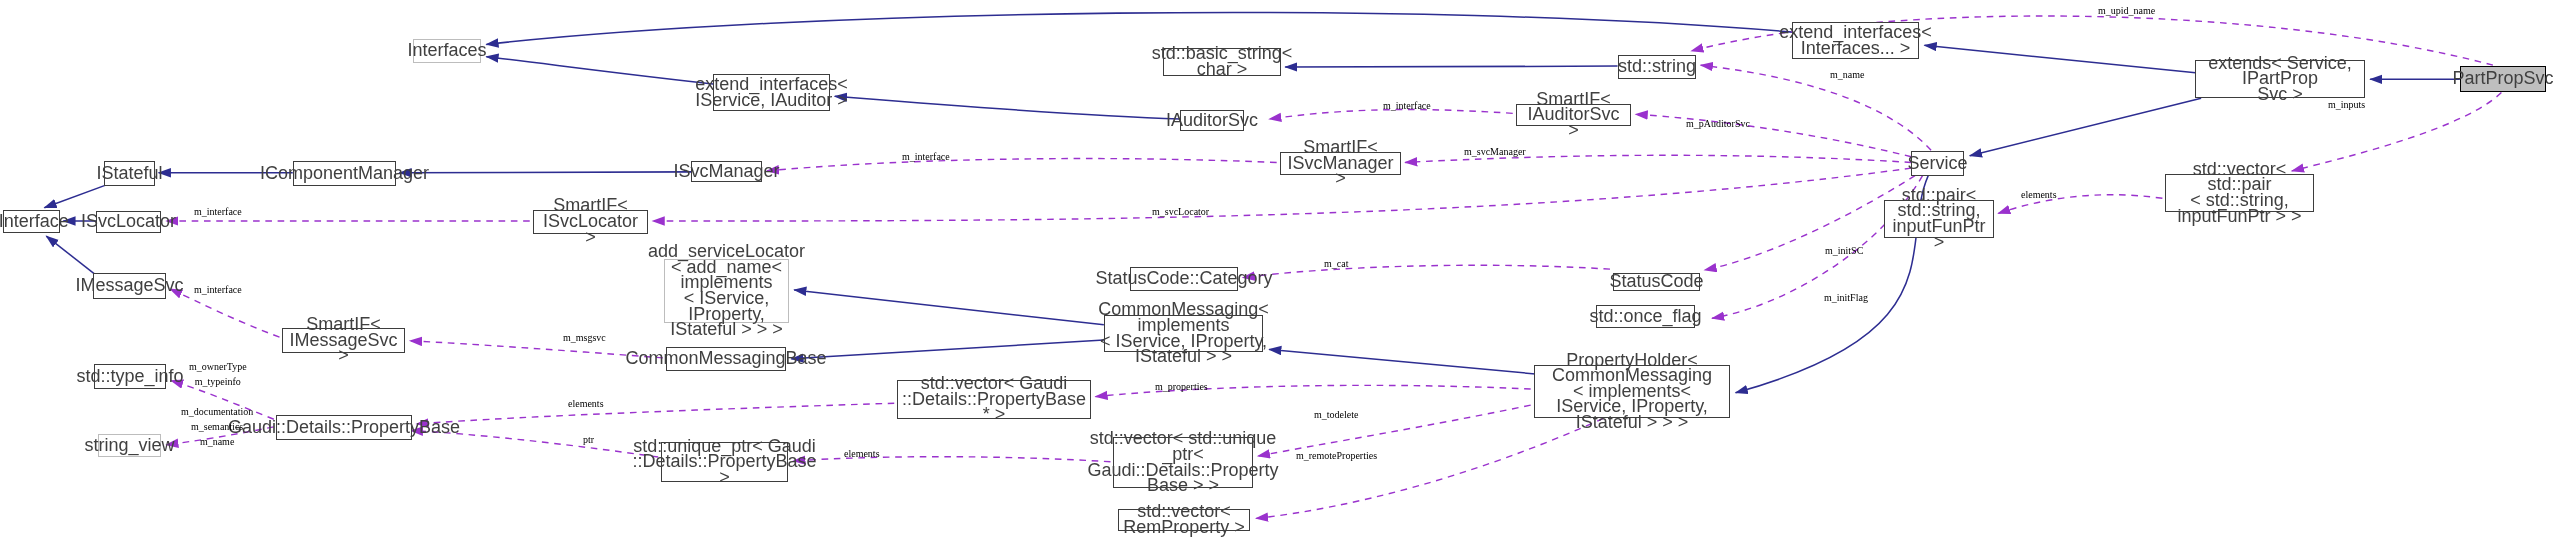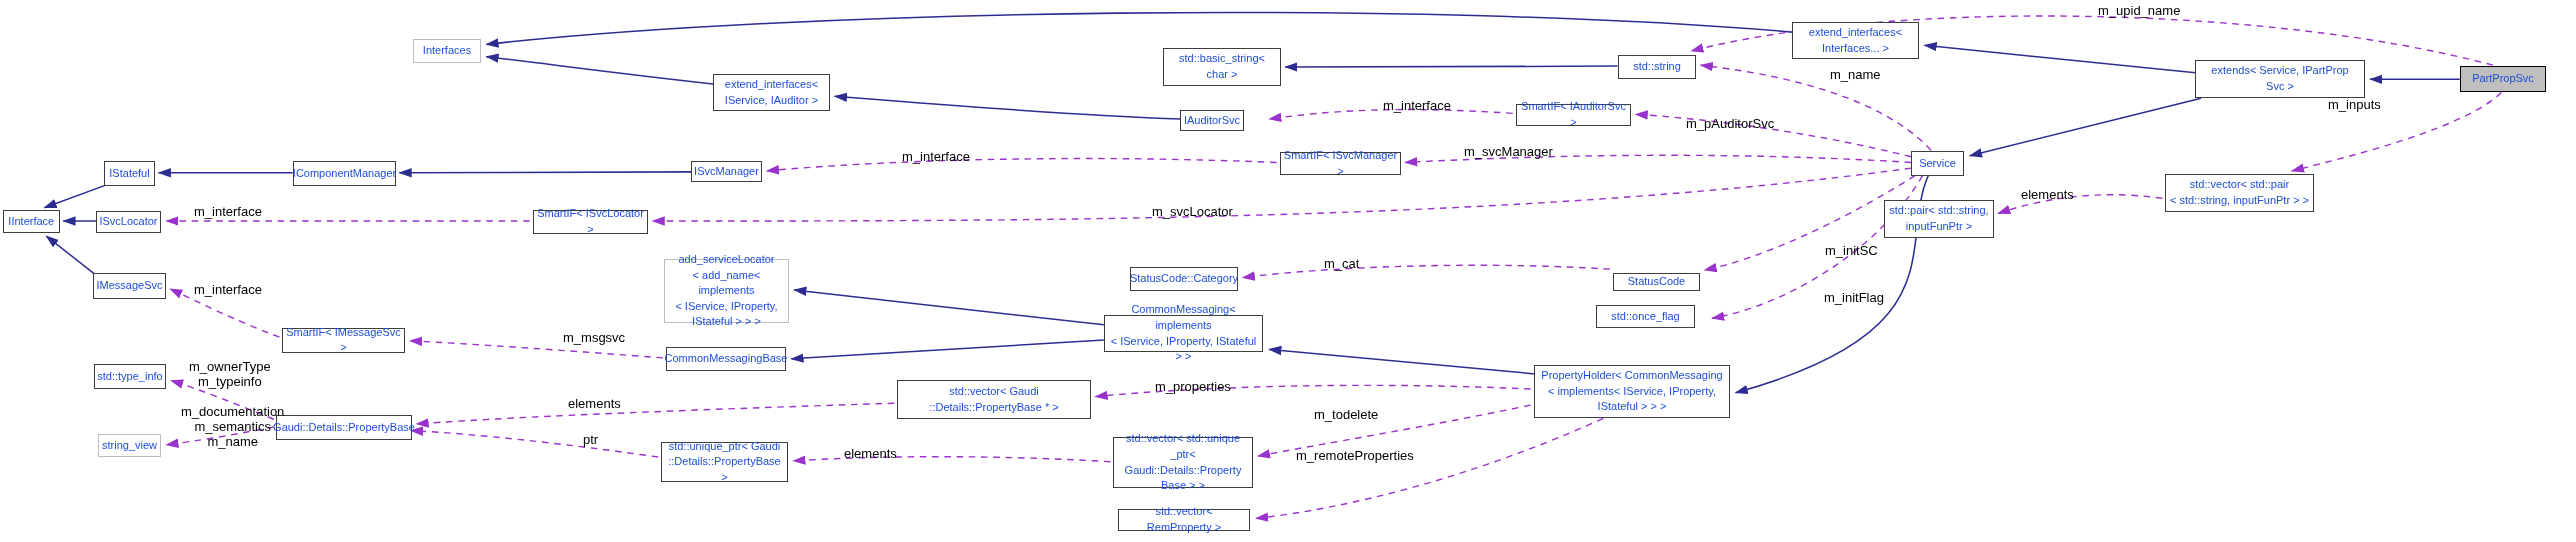--- a/index.html
+++ b/index.html
@@ -1,25 +1,25 @@
 <!DOCTYPE html>
 <html style="font-size:15px"><head>
 <meta charset="utf-8">
 <style>
   html,body{margin:0;padding:0;background:#ffffff;}
   #canvas{position:relative;width:2576px;height:543px;background:#ffffff;
           font-family:"Liberation Sans","DejaVu Sans",sans-serif;overflow:hidden;}
   #edges{position:absolute;left:0;top:0;width:2576px;height:543px;}
   .node{position:absolute;box-sizing:border-box;background:#ffffff;border:1.3px solid #3d3d3d;
         display:flex;align-items:center;justify-content:center;text-align:center;
-        font-size:11px;line-height:15.6px;color:#1d4ed8;white-space:pre-line;padding:0.9px 2.8px;z-index:2;}
+        font-size:18px;line-height:15.6px;color:#404040;white-space:pre-line;padding:0.9px 2.8px;z-index:2;}
   .node.muted{border-color:#bdbdbd;}
   .node.highlight{background:#bfbfbf;border:1.5px solid #000;}
-  .elabel{position:absolute;font-size:13px;line-height:15px;color:#000;white-space:pre-line;
-          text-align:center;z-index:3;}
+  .elabel{position:absolute;font-size:10px;line-height:15px;color:#000;white-space:pre-line;
+          text-align:center;z-index:3;font-family:Liberation Serif, serif;}
   path.inherit{stroke:#2d2d91;stroke-width:1.6;fill:none;}
   path.usage{stroke:#9a32cd;stroke-width:1.5;fill:none;stroke-dasharray:7 6;}
 </style>
 </head>
 <body>
 
 <div id="canvas">
 
   <svg id="edges" width="2576" height="543" viewBox="0 0 2728 575">
     <defs>
@@ -69,21 +69,21 @@
     <path class="usage" d="M 1176,489 C 1060,482 940,482 840,488" marker-end="url(#arrP)"></path>
     <path class="usage" d="M 697,484 C 600,470 500,459 435,456" marker-end="url(#arrP)"></path>
     <path class="usage" d="M 1698,443 C 1560,505 1430,538 1330,549" marker-end="url(#arrP)"></path>
     <path class="usage" d="M 290,444 C 250,428 214,413 181,403" marker-end="url(#arrP)"></path>
     <path class="usage" d="M 290,452 C 240,462 207,467 176,471" marker-end="url(#arrP)"></path>
   </svg>
 
   <div class="node muted" style="left:413px;top:39px;width:68px;height:23.6px">Interfaces</div>
   <div class="node" style="left:713px;top:74px;width:117px;height:37px">extend_interfaces&lt;
 IService, IAuditor &gt;</div>
-  <div class="node" style="left:1163px;top:48px;width:118px;height:38px">std::basic_string&lt;
+  <div class="node" style="left:1163px;top:48px;width:118px;height:28px">std::basic_string&lt;
 char &gt;</div>
   <div class="node" style="left:1618px;top:55px;width:78px;height:23.6px">std::string</div>
   <div class="node" style="left:1792px;top:22px;width:127px;height:37px">extend_interfaces&lt;
 Interfaces... &gt;</div>
   <div class="node" style="left:2195px;top:60px;width:170px;height:38px">extends&lt; Service, IPartProp
 Svc &gt;</div>
   <div class="node highlight" style="left:2460px;top:66px;width:86px;height:26.4px">PartPropSvc</div>
   <div class="node" style="left:1180px;top:110px;width:64px;height:21px">IAuditorSvc</div>
   <div class="node" style="left:1516px;top:104px;width:115px;height:22px">SmartIF&lt; IAuditorSvc &gt;</div>
   <div class="node" style="left:1911px;top:151px;width:53px;height:24.6px">Service</div>

